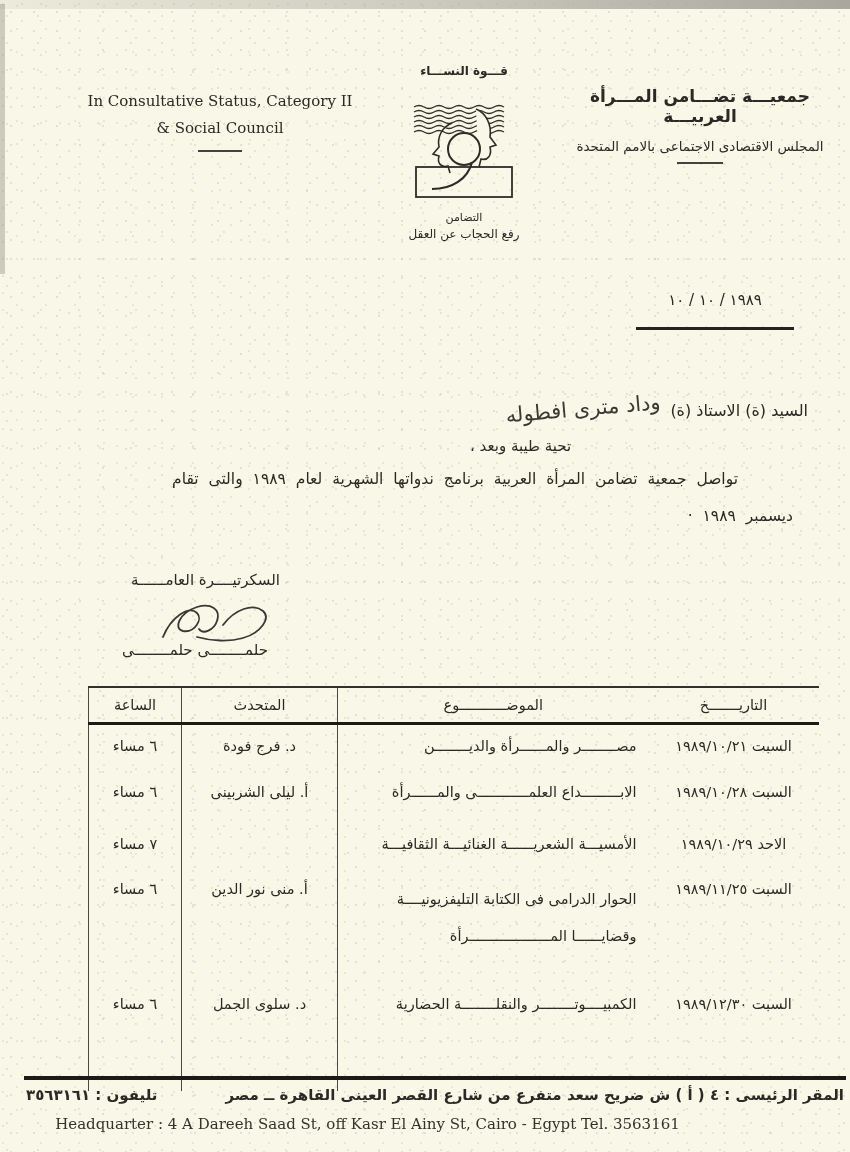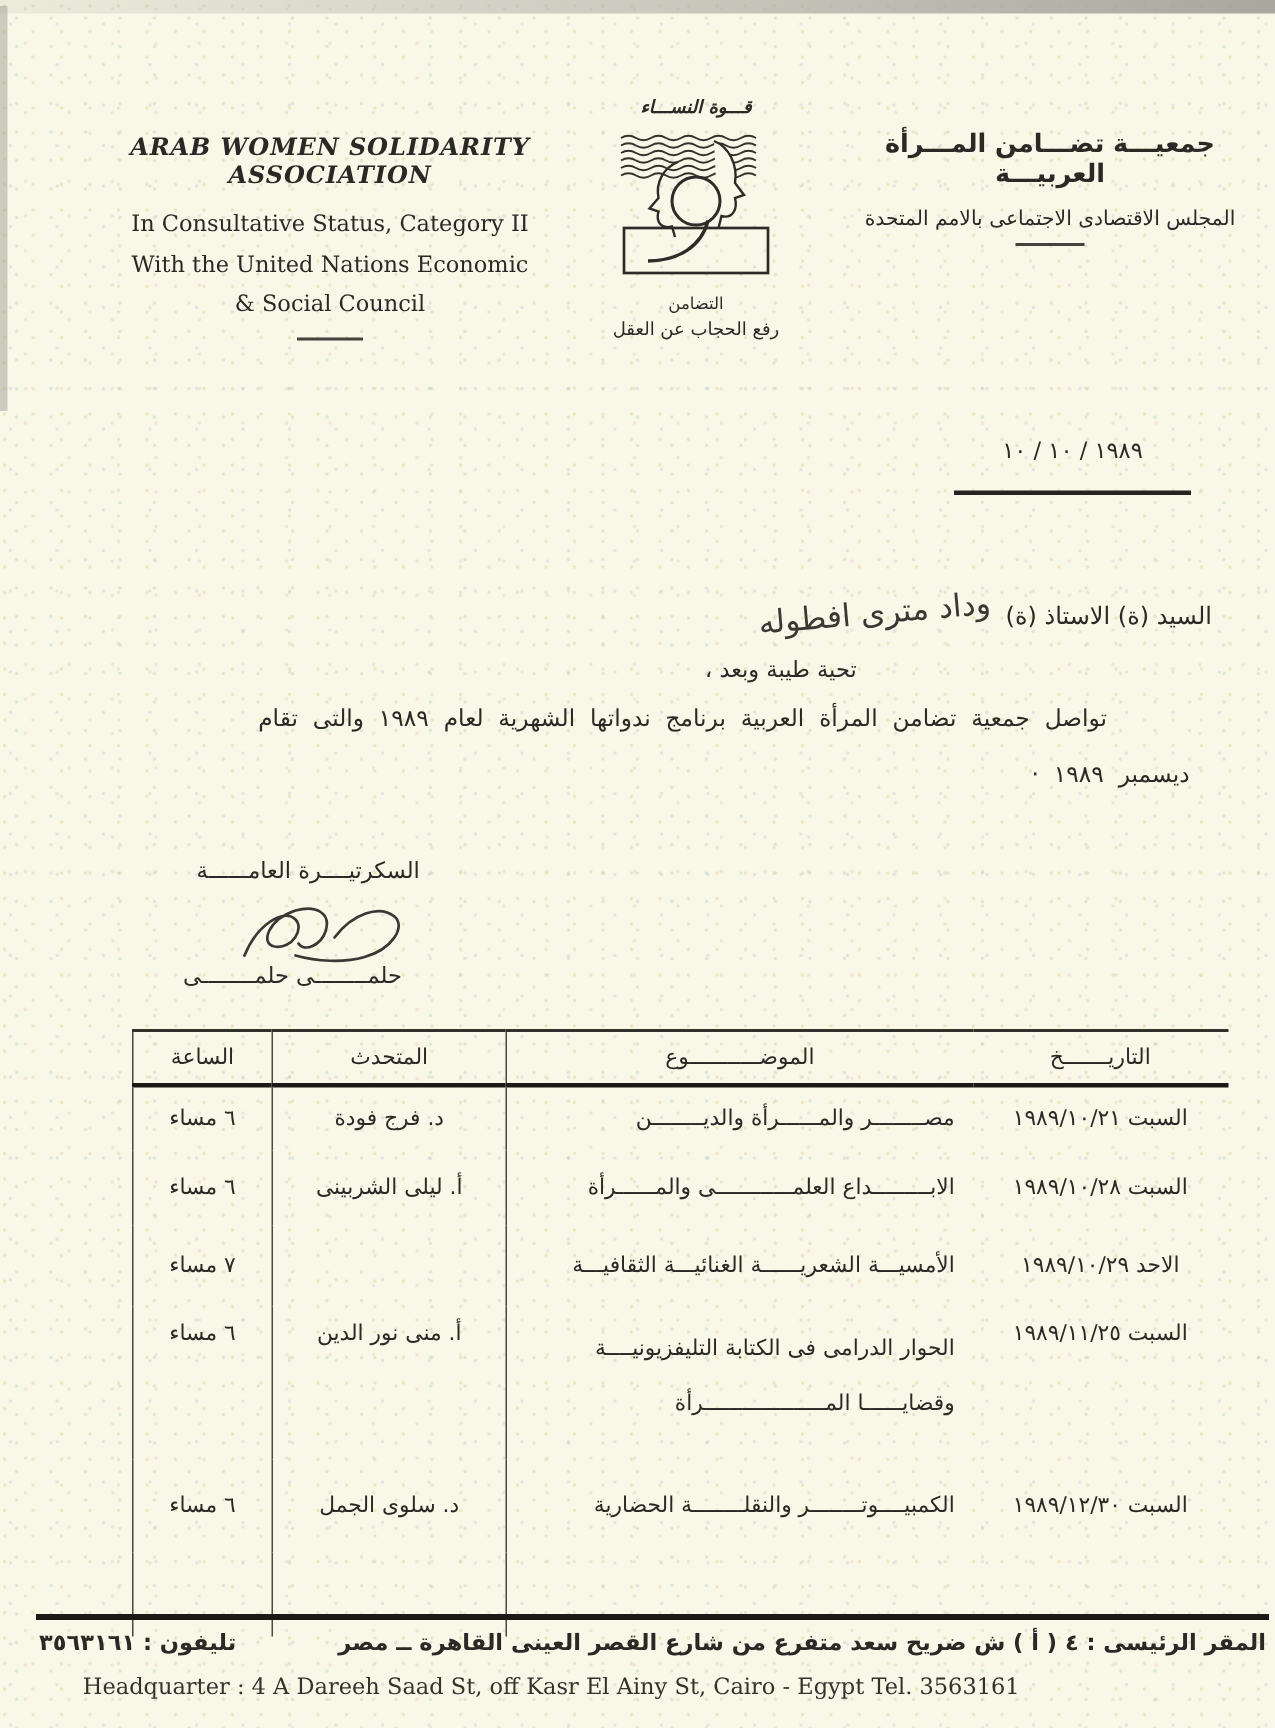--- a/index.html
+++ b/index.html
@@ -20,21 +20,21 @@
   #scan-top{top:0;left:0;width:850px;height:9px;
     background:linear-gradient(to right, rgba(168,166,158,0.15), rgba(168,166,158,0.55) 50%, rgba(160,158,150,0.9));}
   #scan-left{top:4px;left:0;width:5px;height:270px;background:rgba(150,148,140,0.45);}
   
   #lh-en{left:50px;top:88px;width:340px;text-align:center;}
   #lh-en .l1{font:italic bold 16px "DejaVu Serif",serif;letter-spacing:0.6px;margin-bottom:10px;}
   #lh-en .ln{font:15px "DejaVu Serif",serif;line-height:26.5px;}
   #lh-en .rule{width:44px;height:2px;background:#44423c;margin:9px auto 0;}
   
   #logo{left:396px;top:64px;width:136px;text-align:center;}
-  #logo .cap-top{font-size:12px;font-weight:bold;margin-bottom:4px;font-style:italic;}
+  #logo .cap-top{font-size:12px;font-weight:bold;margin-bottom:19px;}
   #logo .cap1{font-size:11px;margin-top:2px;}
   #logo .cap2{font-size:12px;margin-top:3px;}
   #logo svg{display:block;margin:0 auto;}
   
   #lh-ar{left:563px;top:86px;width:274px;text-align:center;}
   #lh-ar .l1{font-size:17px;font-weight:bold;margin-bottom:12px;}
   #lh-ar .l2{font-size:14px;margin-bottom:12px;}
   #lh-ar .l3{font-size:13.5px;}
   #lh-ar .rule{width:46px;height:2px;background:#44423c;margin:8px auto 0;}
   
@@ -77,23 +77,21 @@
 </style>
 </head>
 <body>
 
 <div id="page">
 
   <div class="abs" id="scan-top"></div>
   <div class="abs" id="scan-left"></div>
 
   <div class="abs" id="lh-en">
-    <div class="l1">ARAB WOMEN SOLIDARITY ASSOCIATION</div>
     <div class="ln">In Consultative Status, Category II</div>
-    <div class="ln">With the United Nations Economic</div>
     <div class="ln">&amp; Social Council</div>
     <div class="rule"></div>
   </div>
 
   <div class="abs" id="logo">
     <div class="cap-top rtl">قـــوة النســـاء</div>
     <svg width="124" height="112" viewBox="0 0 124 112">
       <g stroke="#33312c" fill="none" stroke-width="1.3">
         <path d="M12 10 q5 -3 10 0 t10 0 t10 0 t10 0 t10 0 t10 0 t10 0 t10 0 t10 0"></path>
         <path d="M12 15 q5 -3 10 0 t10 0 t10 0 t10 0 t10 0 t10 0 t10 0 t10 0 t10 0"></path>

